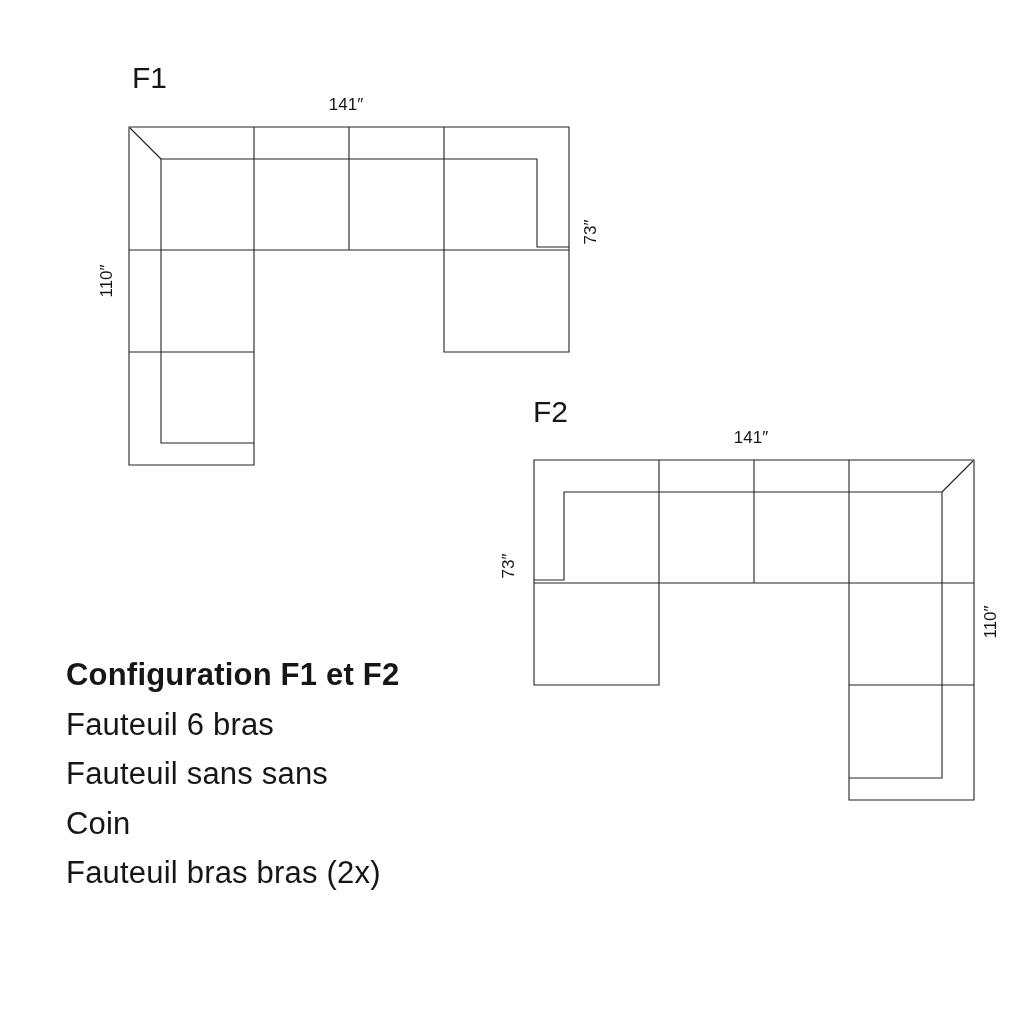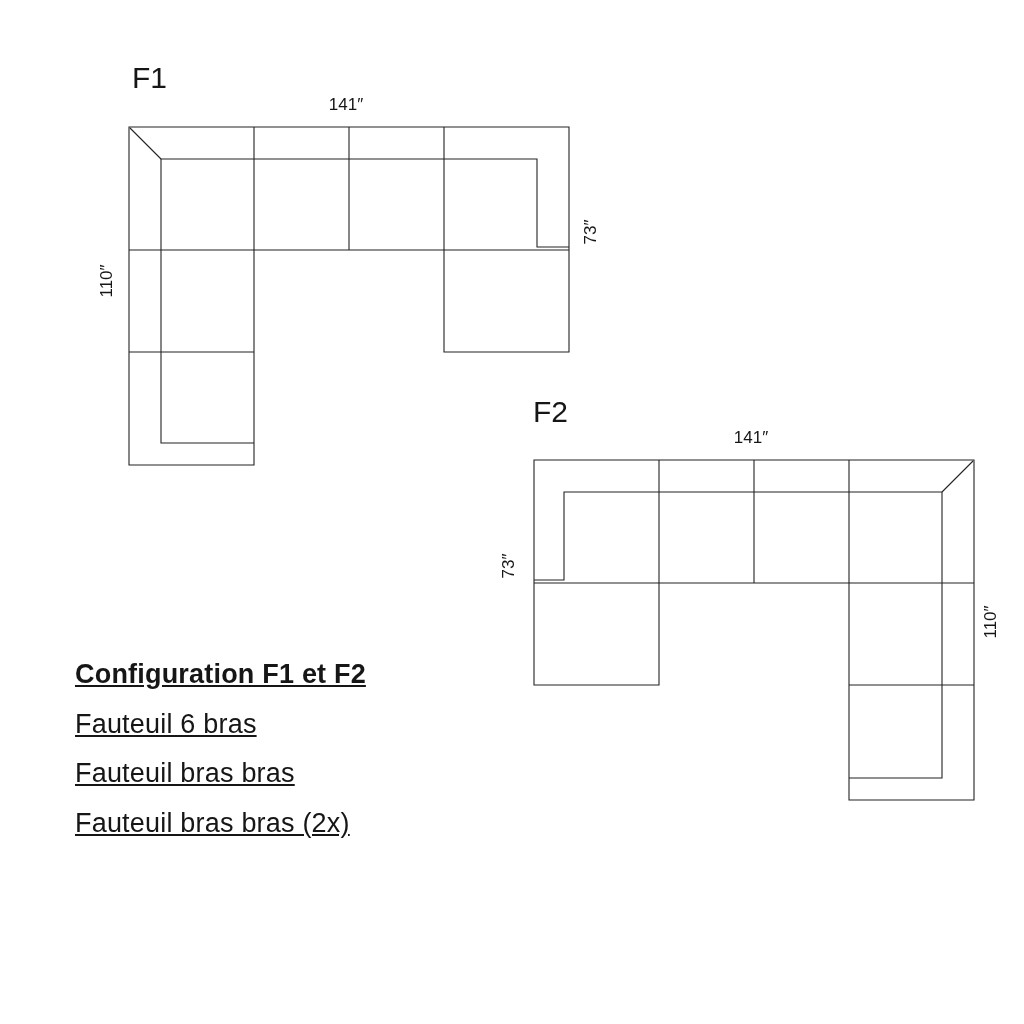--- a/index.html
+++ b/index.html
@@ -35,28 +35,27 @@
     fill: #161616;
   }
   .dim {
     font-family: "Liberation Sans", sans-serif;
     font-size: 17px;
     font-weight: 400;
     fill: #161616;
   }
   .legend {
     position: absolute;
-    left: 51px;
+    left: 42px;
     top: 650px;
     color: #161616;
-    font-size: 27px;
+    font-size: 31px;
     line-height: 49.5px;
     letter-spacing: 0.2px;
     white-space: nowrap;
-    text-decoration: underline;
   }
   .legend-title {
     font-weight: 700;
   }
 </style>
 </head>
 <body>
 
 <div class="canvas">
 
@@ -95,17 +94,18 @@
 
       <path class="ln" d="M825,778 H918 V492 H540 V580 H510"></path>
 
       <path class="ln" d="M949,461 L918,492"></path>
     </g>
   </svg>
 
   <div class="legend">
     <div class="legend-title">Configuration F1 et F2</div>
     <div class="legend-item">Fauteuil 6 bras</div>
-    <div class="legend-item">Fauteuil bras bras</div>
+    <div class="legend-item">Fauteuil sans sans</div>
+    <div class="legend-item">Coin</div>
     <div class="legend-item">Fauteuil bras bras (2x)</div>
   </div>
 
 </div>
 
 </body></html>

